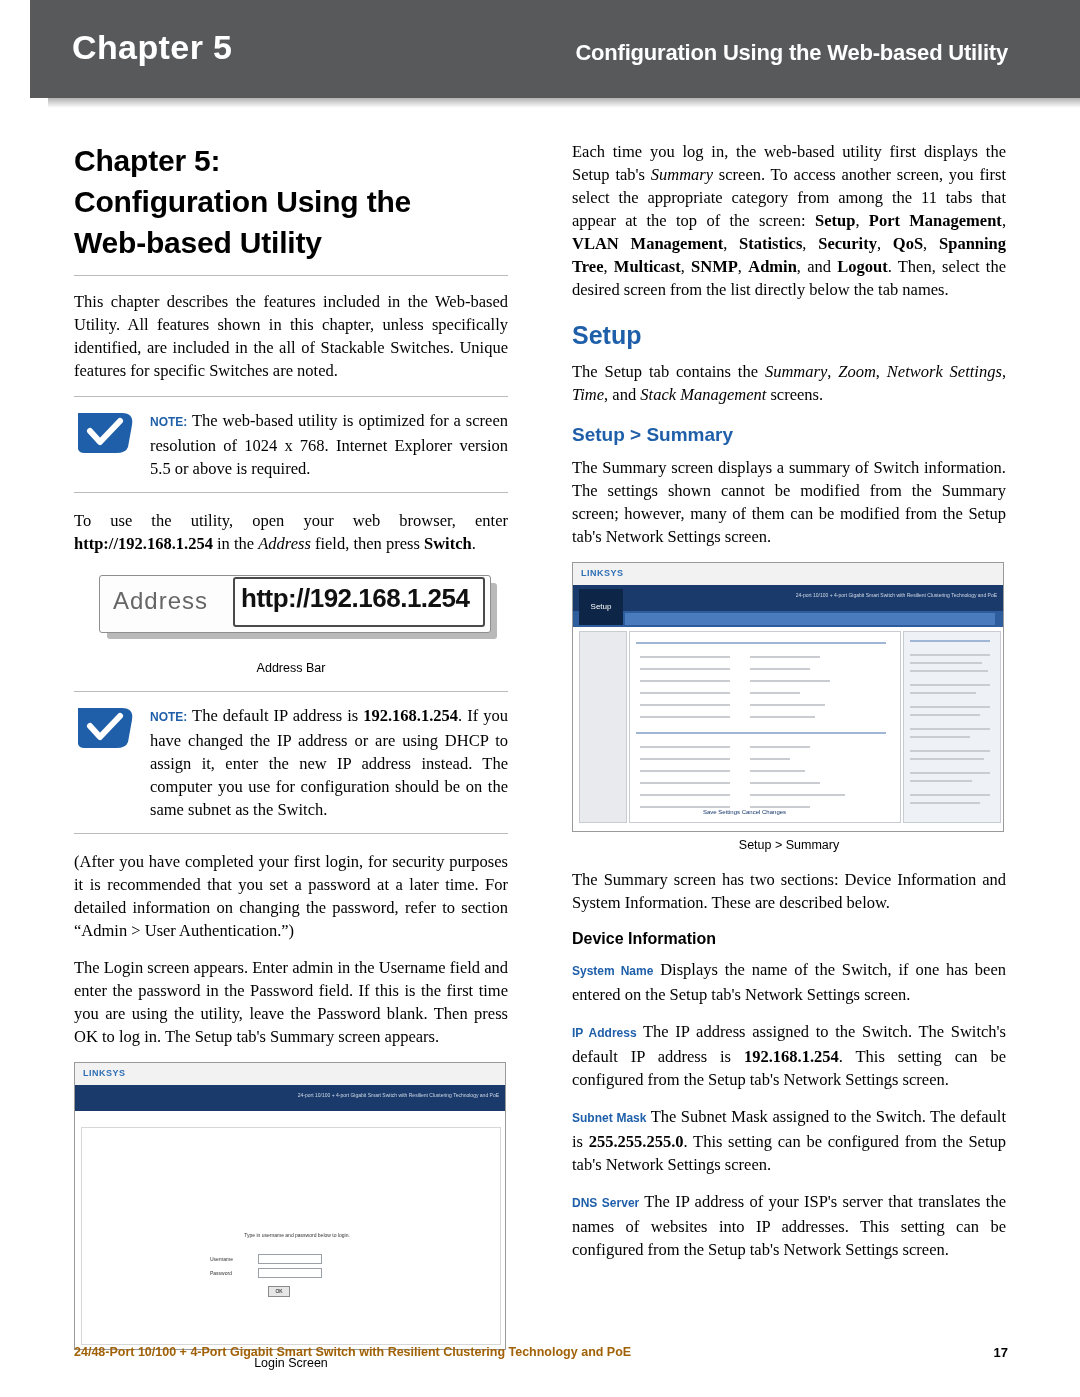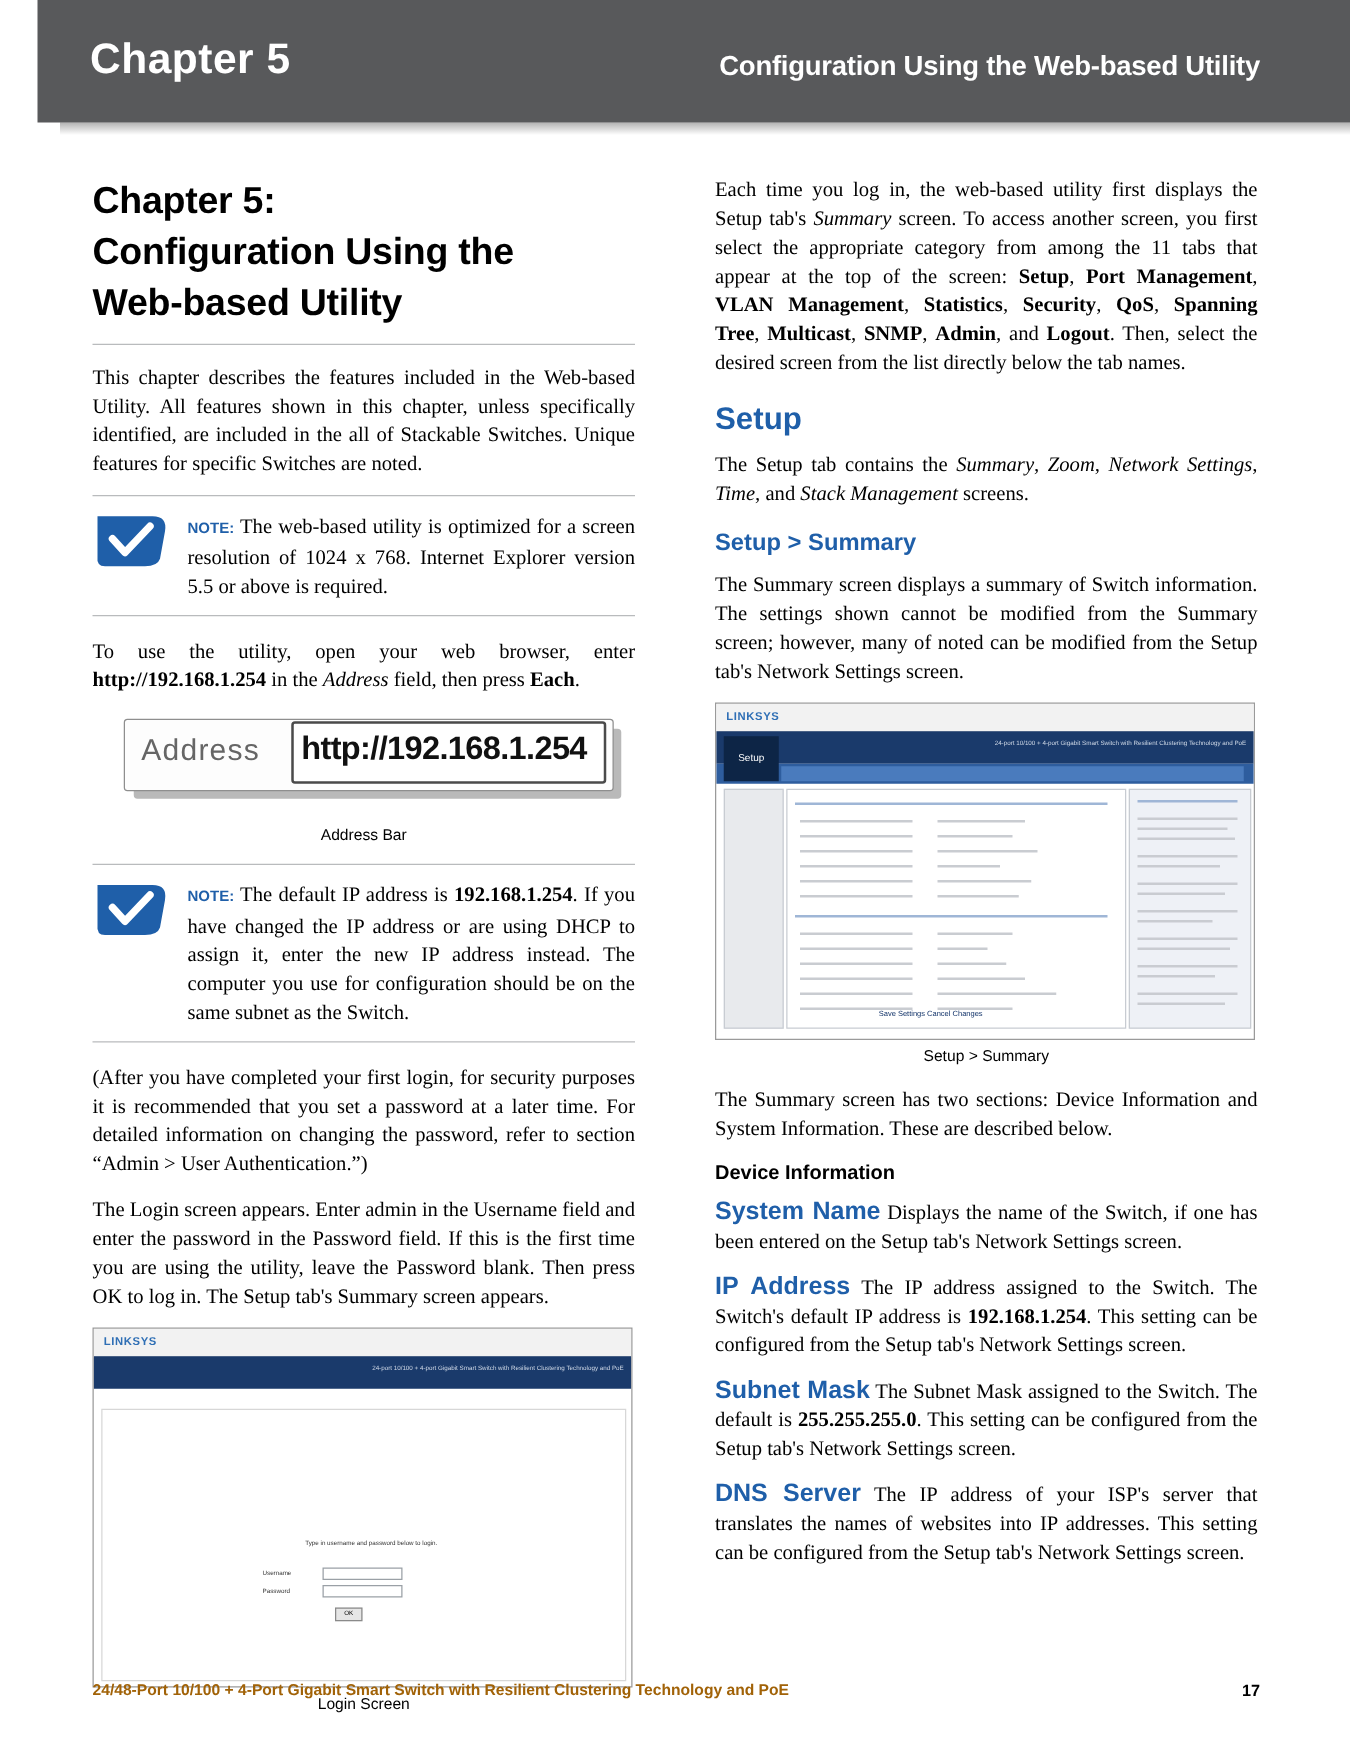--- a/index.html
+++ b/index.html
@@ -117,21 +117,21 @@
     font-family: "Liberation Sans", sans-serif;
     font-weight: bold;
     font-size: 16px;
     color: #000;
     margin: 16px 0 10px 0;
   }
   .term {
     font-family: "Liberation Sans", sans-serif;
     font-weight: bold;
     color: #1f5fa9;
-    font-size: 20px;
+    font-size: 12px;
   }
 
   
   .note {
     position: relative;
     border-top: 1px solid #b9bbbd;
     border-bottom: 1px solid #b9bbbd;
     margin: 14px 0 16px 0;
     padding: 12px 0 12px 76px;
     min-height: 56px;
@@ -379,21 +379,21 @@
   <div class="note">
     <div class="note-icon">
       <svg width="60" height="46" viewBox="0 0 60 46">
         <path d="M2 4 L46 4 Q58 4 56 16 L52 38 Q50 44 40 44 L8 44 Q1 44 2 36 Z" fill="#1f5fa9"></path>
         <path d="M14 22 L24 33 L44 12" stroke="#ffffff" stroke-width="6" fill="none" stroke-linecap="round" stroke-linejoin="round"></path>
       </svg>
     </div>
     <p><span class="note-label">NOTE:</span><span> The web-based utility is optimized for a screen resolution of 1024 x 768. Internet Explorer version 5.5 or above is required.</span></p>
   </div>
 
-  <p class="body"><span>To use the utility, open your web browser, enter </span><span class="bold">http://192.168.1.254</span><span> in the </span><span class="ital">Address</span><span> field, then press </span><span class="bold">Each</span><span>.</span></p>
+  <p class="body"><span>To use the utility, open your web browser, enter </span><span class="bold">http://192.168.1.254</span><span> in the </span><span class="ital">Address</span><span> field, then press </span><span class="bold">Switch</span><span>.</span></p>
 
   <div class="figure">
     <div class="addrbar">
       <div class="shadowbox"></div>
       <div class="whitebox"></div>
       <div class="urlbox"></div>
       <div class="lbl">Address</div>
       <div class="url">http://192.168.1.254</div>
     </div>
     <div class="figcap">Address Bar</div>
@@ -437,21 +437,21 @@
 <div class="col col-right">
 
   <p class="body"><span>Each time you log in, the web-based utility first displays the Setup tab's </span><span class="ital">Summary</span><span> screen. To access another screen, you first select the appropriate category from among the 11 tabs that appear at the top of the screen: </span><span class="bold">Setup</span>, <span class="bold">Port Management</span>, <span class="bold">VLAN Management</span>, <span class="bold">Statistics</span>, <span class="bold">Security</span>, <span class="bold">QoS</span>, <span class="bold">Spanning Tree</span>, <span class="bold">Multicast</span>, <span class="bold">SNMP</span>, <span class="bold">Admin</span>, and <span class="bold">Logout</span><span>. Then, select the desired screen from the list directly below the tab names.</span></p>
 
   <h2 class="sec">Setup</h2>
 
   <p class="body"><span>The Setup tab contains the </span><span class="ital">Summary</span>, <span class="ital">Zoom</span>, <span class="ital">Network Settings</span>, <span class="ital">Time</span>, and <span class="ital">Stack Management</span><span> screens.</span></p>
 
   <h3 class="sub">Setup &gt; Summary</h3>
 
-  <p class="body">The Summary screen displays a summary of Switch information. The settings shown cannot be modified from the Summary screen; however, many of noted can be modified from the Setup tab's Network Settings screen.</p>
+  <p class="body">The Summary screen displays a summary of Switch information. The settings shown cannot be modified from the Summary screen; however, many of them can be modified from the Setup tab's Network Settings screen.</p>
 
   <div class="figure">
     <div class="shot shot-summary">
       <div class="brandbar"></div>
       <div class="linksys">LINKSYS</div>
       <div class="navblue">
         <div class="model">24-port 10/100 + 4-port Gigabit Smart Switch with Resilient Clustering Technology and PoE</div>
       </div>
       <div class="tabrow"></div>
       <div class="setuptab">Setup</div>

